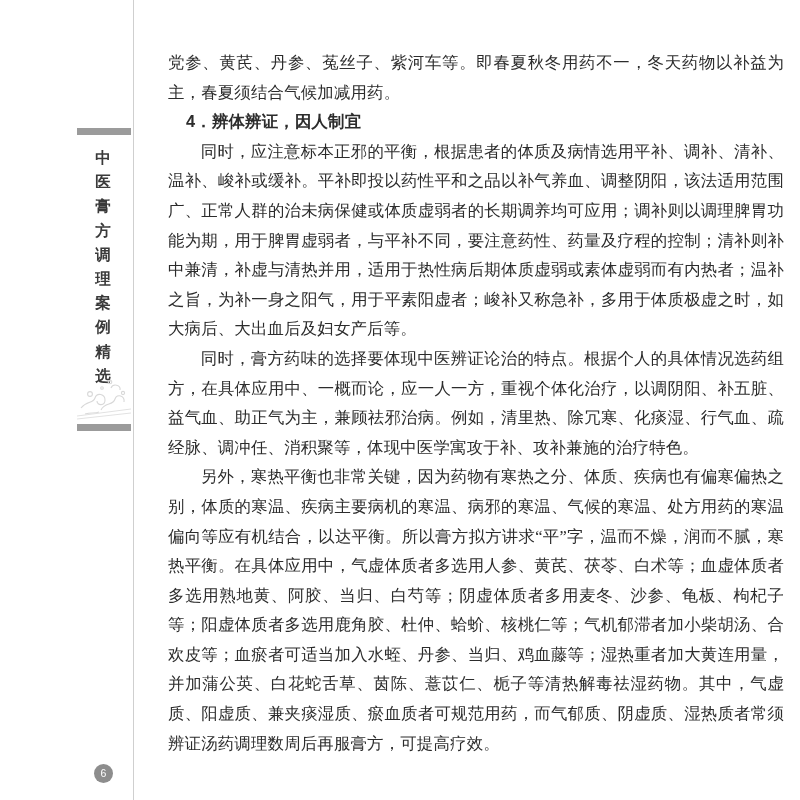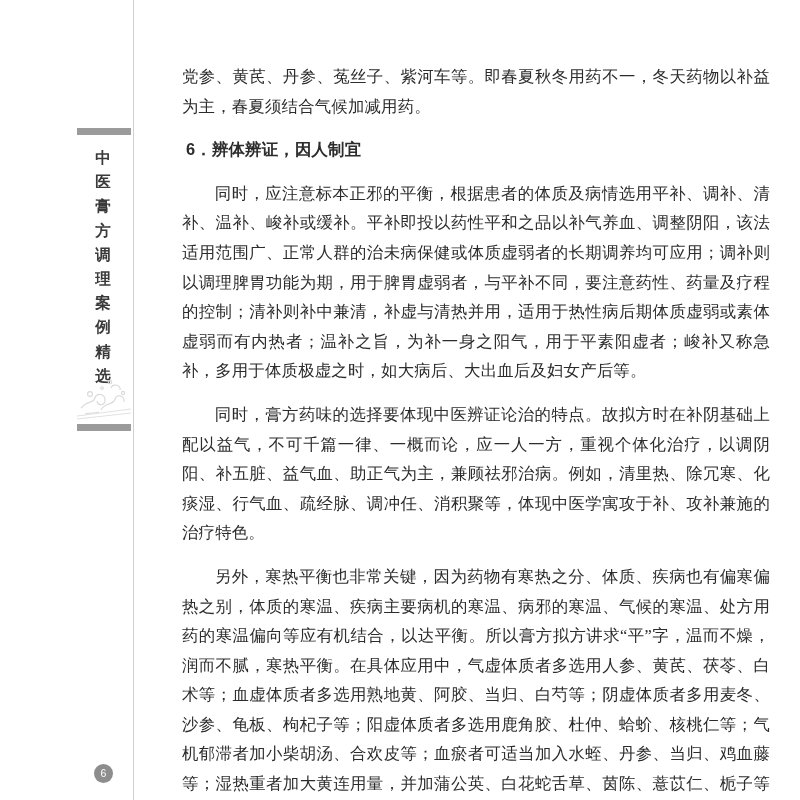--- a/index.html
+++ b/index.html
@@ -98,21 +98,21 @@
   
   .textcol {
     position: absolute;
     left: 168px;
     top: 48px;
     width: 616px;
     color: #2c2c2c;
   }
 
   p.body {
-    margin: 14px;
+    margin: 0;
     font-size: 16.4px;
     line-height: 29.6px;
     text-align: justify;
     text-justify: inter-ideograph;
     letter-spacing: 0.2px;
     font-family: "Liberation Serif", "DejaVu Serif", serif;
   }
   p.indent { text-indent: 2em; }
 
   h3.heading {
@@ -168,24 +168,24 @@
   </div>
 
   <div class="rule-v"></div>
 
   <div class="folio">6</div>
 
   <div class="textcol">
 
     <p class="body">党参、黄芪、丹参、菟丝子、紫河车等。即春夏秋冬用药不一，冬天药物以补益为主，春夏须结合气候加减用药。</p>
 
-    <h3 class="heading">6．辨体辨证，因人制宜</h3>
+    <h3 class="heading">4．辨体辨证，因人制宜</h3>
 
 
     <p class="body indent">同时，应注意标本正邪的平衡，根据患者的体质及病情选用平补、调补、清补、温补、峻补或缓补。平补即投以药性平和之品以补气养血、调整阴阳，该法适用范围广、正常人群的治未病保健或体质虚弱者的长期调养均可应用；调补则以调理脾胃功能为期，用于脾胃虚弱者，与平补不同，要注意药性、药量及疗程的控制；清补则补中兼清，补虚与清热并用，适用于热性病后期体质虚弱或素体虚弱而有内热者；温补之旨，为补一身之阳气，用于平素阳虚者；峻补又称急补，多用于体质极虚之时，如大病后、大出血后及妇女产后等。</p>
 
-    <p class="body indent">同时，膏方药味的选择要体现中医辨证论治的特点。故拟方时在补阴基础上配以益气，不可千篇一律、一概而论，应一人一方，重视个体化治疗，以调阴阳、补五脏、益气血、助正气为主，兼顾祛邪治病。例如，清里热、除冗寒、化痰湿、行气血、疏经脉、调冲任、消积聚等，体现中医学寓攻于补、攻补兼施的治疗特色。</p>
+    <p class="body indent">同时，膏方药味的选择要体现中医辨证论治的特点。根据个人的具体情况选药组方，在具体应用中、一概而论，应一人一方，重视个体化治疗，以调阴阳、补五脏、益气血、助正气为主，兼顾祛邪治病。例如，清里热、除冗寒、化痰湿、行气血、疏经脉、调冲任、消积聚等，体现中医学寓攻于补、攻补兼施的治疗特色。</p>
 
     <p class="body indent">另外，寒热平衡也非常关键，因为药物有寒热之分、体质、疾病也有偏寒偏热之别，体质的寒温、疾病主要病机的寒温、病邪的寒温、气候的寒温、处方用药的寒温偏向等应有机结合，以达平衡。所以膏方拟方讲求“平”字，温而不燥，润而不腻，寒热平衡。在具体应用中，气虚体质者多选用人参、黄芪、茯苓、白术等；血虚体质者多选用熟地黄、阿胶、当归、白芍等；阴虚体质者多用麦冬、沙参、龟板、枸杞子等；阳虚体质者多选用鹿角胶、杜仲、蛤蚧、核桃仁等；气机郁滞者加小柴胡汤、合欢皮等；血瘀者可适当加入水蛭、丹参、当归、鸡血藤等；湿热重者加大黄连用量，并加蒲公英、白花蛇舌草、茵陈、薏苡仁、栀子等清热解毒祛湿药物。其中，气虚质、阳虚质、兼夹痰湿质、瘀血质者可规范用药，而气郁质、阴虚质、湿热质者常须辨证汤药调理数周后再服膏方，可提高疗效。</p>
 
   </div>
 
 </div>
 
 </body></html>

